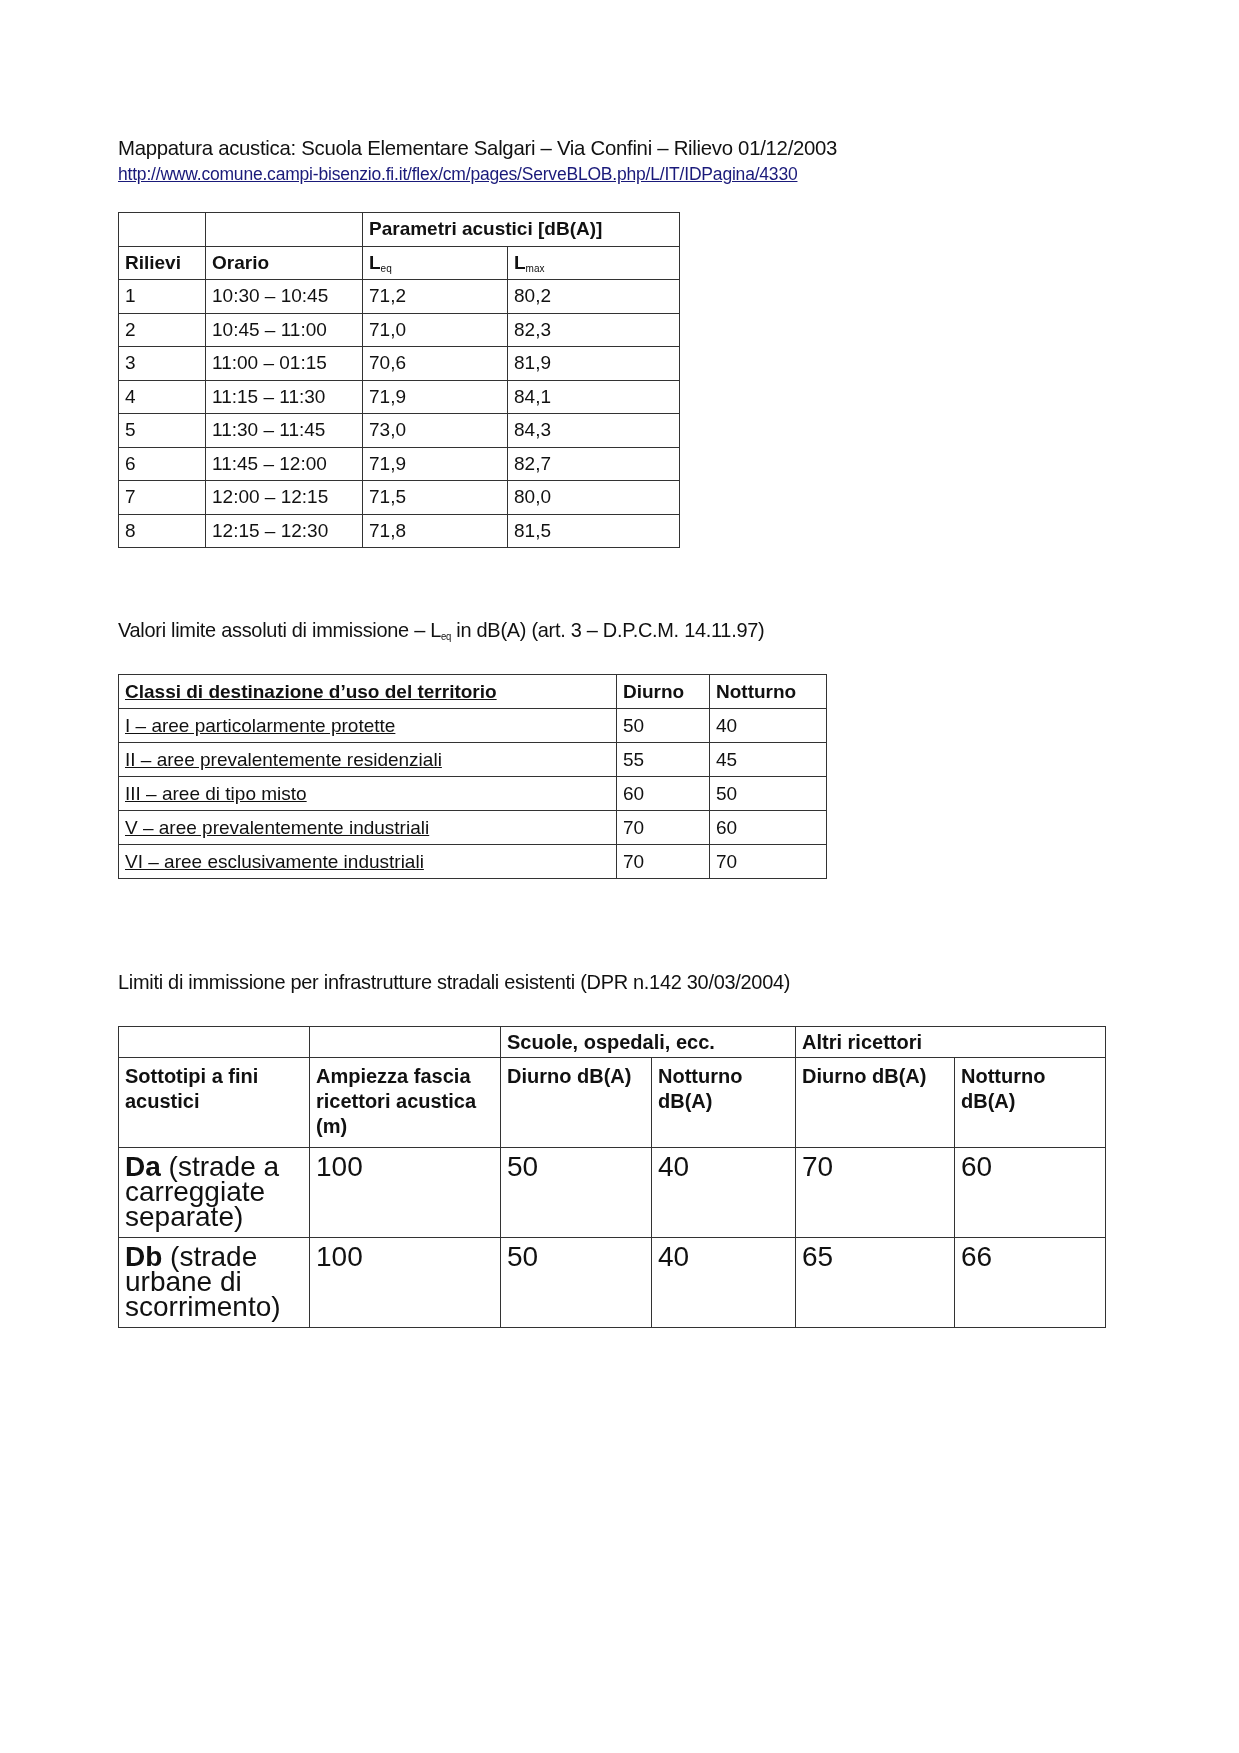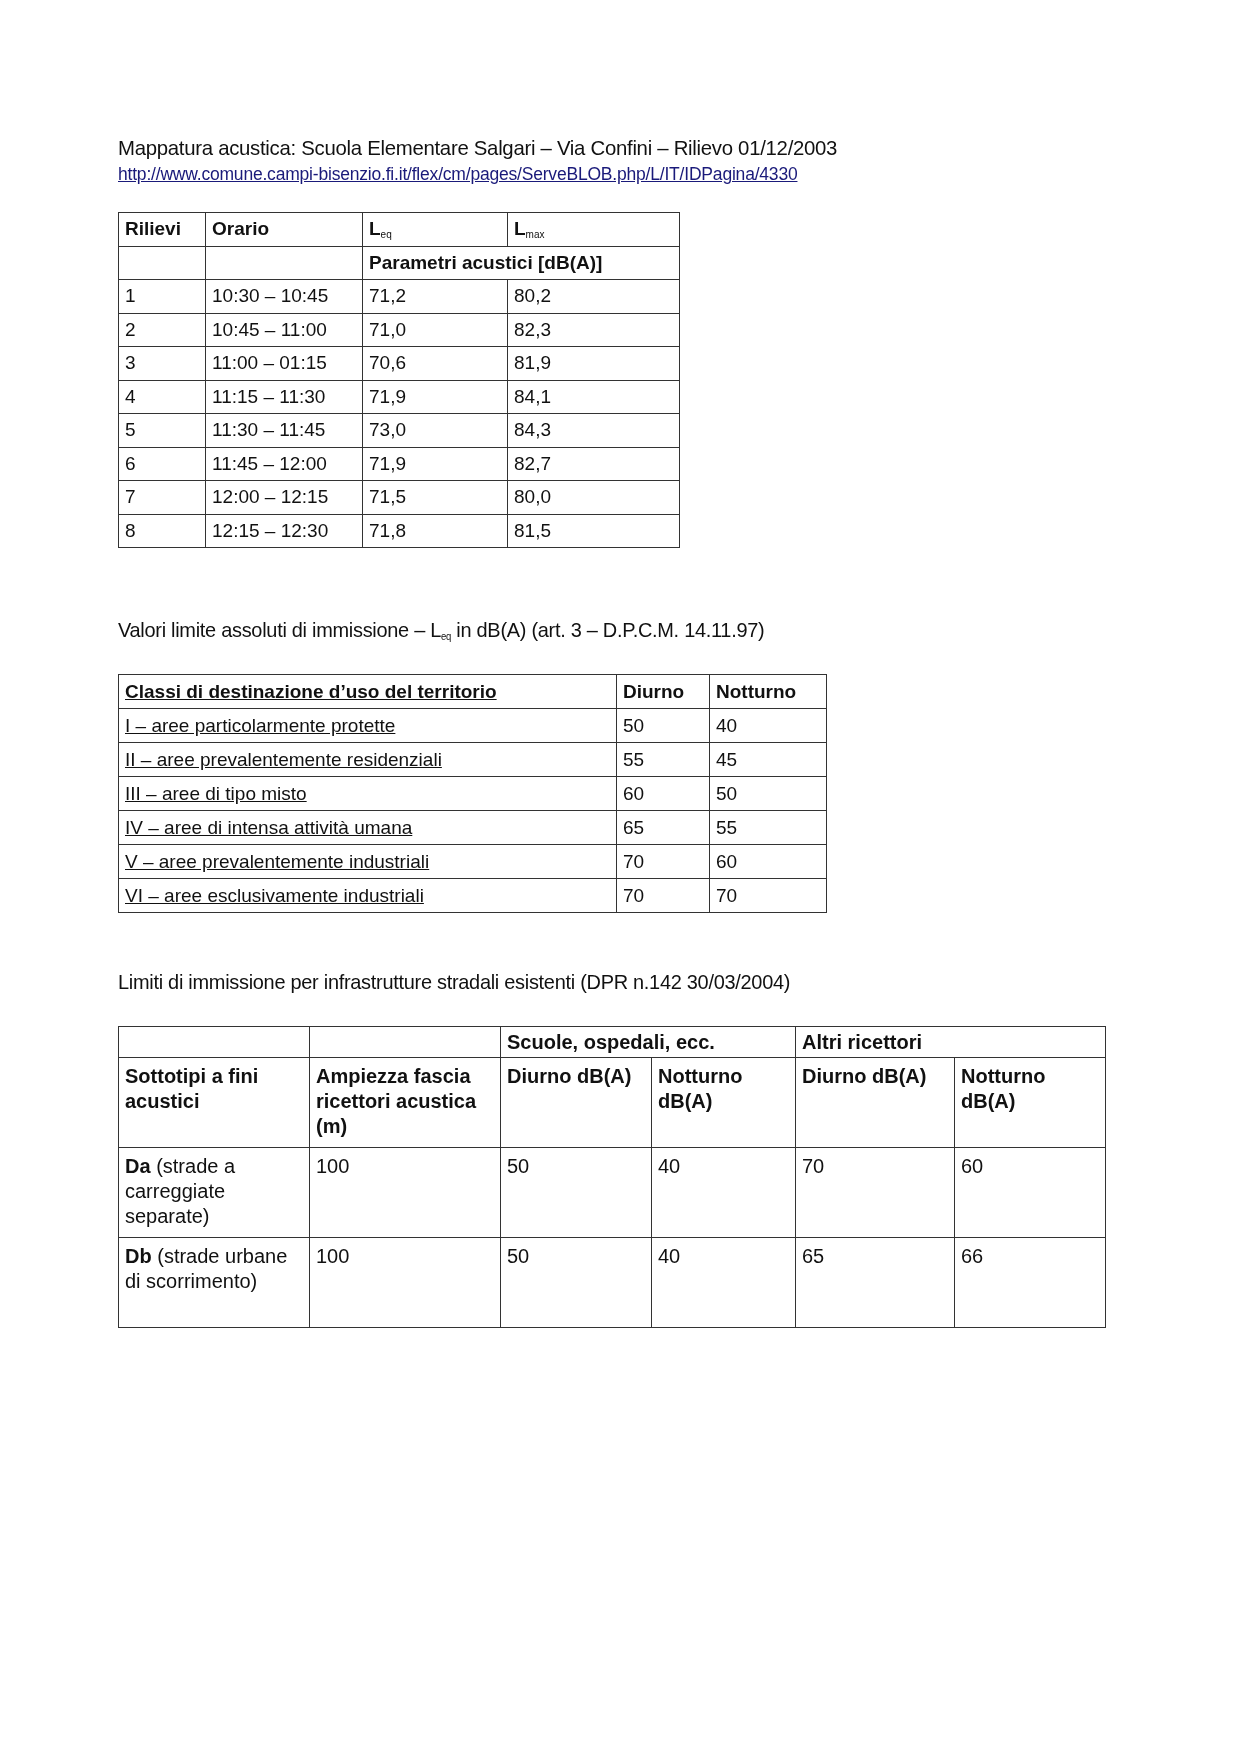--- a/index.html
+++ b/index.html
@@ -41,47 +41,47 @@
   #t2 { left: 118px; top: 674px; }
   #t2 td, #t2 th { height: 33px; }
   #t2 .c1 { width: 485px; text-decoration: underline; }
   #t2 .c2 { width: 80px; }
   #t2 .c3 { width: 104px; }
 
   
   #t3 { left: 118px; top: 1026px; }
   #t3 th { font-size: 20px; vertical-align: top; padding-top: 6px; line-height: 25px; }
   #t3 .toprow th { height: 30px; padding-top: 0; vertical-align: middle; }
-  #t3 td { font-size: 20px; vertical-align: top; padding-top: 6px; line-height: 25px; height: 83px; }
+  #t3 td { font-size: 28px; vertical-align: top; padding-top: 6px; line-height: 25px; height: 83px; }
   #t3 .c1 { width: 178px; }
   #t3 .c2 { width: 178px; }
   #t3 .c3 { width: 138px; }
   #t3 .c4 { width: 131px; }
   #t3 .c5 { width: 146px; }
   #t3 .c6 { width: 138px; }
 </style>
 </head>
 <body>
 
 <div class="abs title">Mappatura acustica: Scuola Elementare Salgari – Via Confini – Rilievo 01/12/2003</div>
 <a class="abs url">http://www.comune.campi-bisenzio.fi.it/flex/cm/pages/ServeBLOB.php/L/IT/IDPagina/4330</a>
 
 <table id="t1">
   <tbody>
       <tr>
+    <th class="c1"></th>
+    <th class="c2"></th>
+    <th colspan="2">Parametri acustici [dB(A)]</th>
+  </tr>
+  <tr>
     <th class="c1">Rilievi</th>
     <th class="c2">Orario</th>
     <th class="c3"><span>L</span><sub>eq</sub></th>
     <th class="c4"><span>L</span><sub>max</sub></th>
   </tr>
-  <tr>
-    <th class="c1"></th>
-    <th class="c2"></th>
-    <th colspan="2">Parametri acustici [dB(A)]</th>
-  </tr>
   </tbody>
     <tbody id="t1-body">
       <tr>
         <td class="c1">1</td>
         <td class="c2">10:30 – 10:45</td>
         <td class="c3 num">71,2</td>
         <td class="c4 num">80,2</td>
       </tr>
       <tr>
         <td class="c1">2</td>
@@ -146,25 +146,20 @@
       </tr>
       <tr>
         <td class="c1">II – aree prevalentemente residenziali</td>
         <td class="c2">55</td>
         <td class="c3">45</td>
       </tr>
       <tr>
         <td class="c1">III – aree di tipo misto</td>
         <td class="c2">60</td>
         <td class="c3">50</td>
-      </tr>
-      <tr>
-        <td class="c1">IV – aree di intensa attività umana</td>
-        <td class="c2">65</td>
-        <td class="c3">55</td>
       </tr>
       <tr>
         <td class="c1">V – aree prevalentemente industriali</td>
         <td class="c2">70</td>
         <td class="c3">60</td>
       </tr>
       <tr>
         <td class="c1">VI – aree esclusivamente industriali</td>
         <td class="c2">70</td>
         <td class="c3">70</td>

